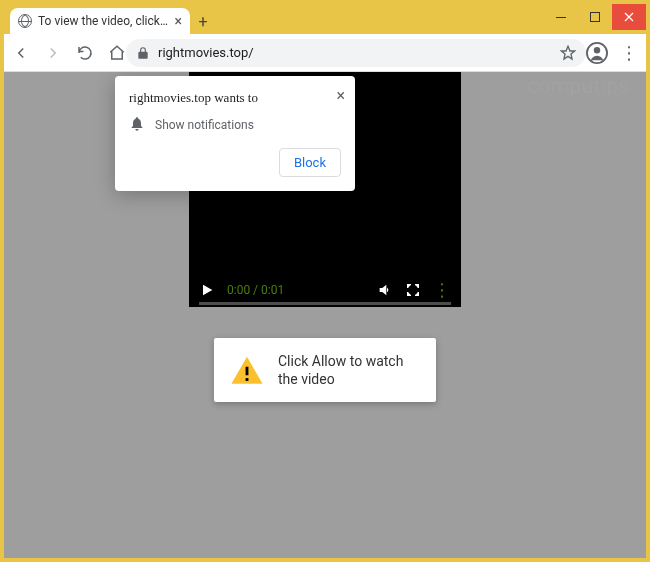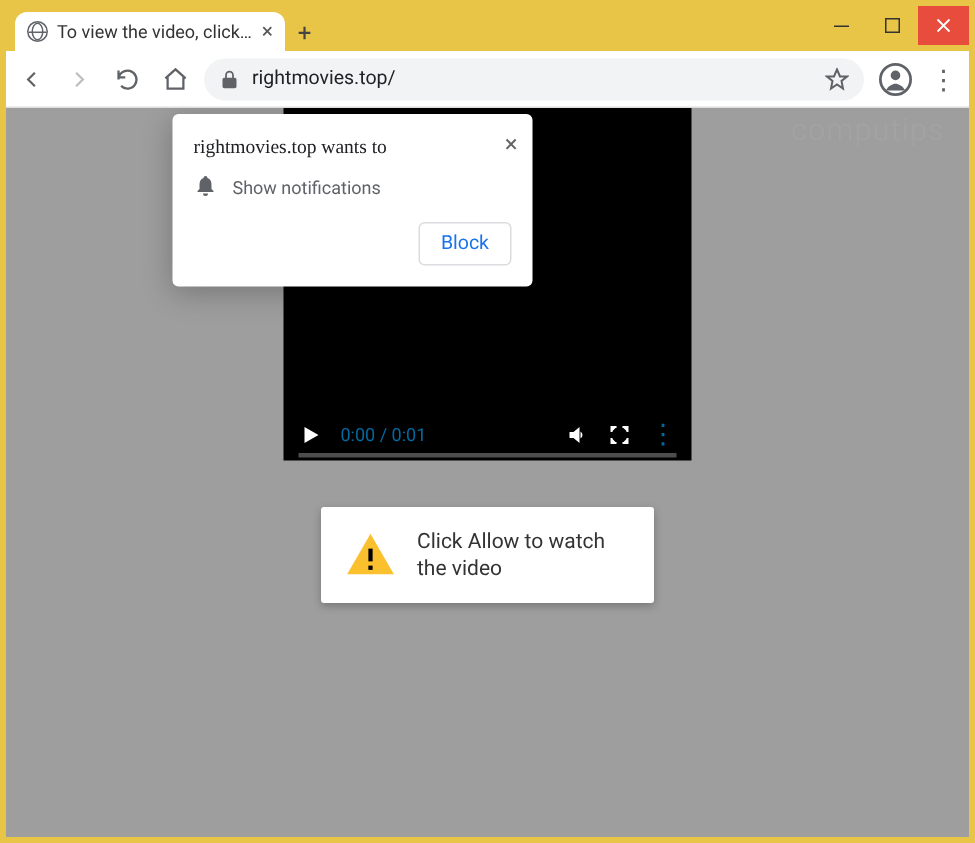--- a/index.html
+++ b/index.html
@@ -14,42 +14,42 @@
 .new-tab { width: 26px; display: flex; align-items: center; justify-content: center; color: #444; font-size: 16px; cursor: pointer; margin-top: 4px; }
 .title-spacer { flex: 1; }
 .win-controls { display: flex; }
 .win-btn { width: 34px; height: 26px; display: flex; align-items: center; justify-content: center; font-size: 12px; color: #333; }
 .win-btn.close { background: #E74C3C; color: #fff; }
 .win-btn.min span { width: 10px; height: 1px; background: #333; display: block; }
 .win-btn.max span { width: 10px; height: 10px; border: 1px solid #333; display: block; }
 .win-btn.close svg { width: 10px; height: 10px; }
 
 
-.toolbar { height: 38px; background: #fff; border-bottom: 1px solid #ddd; display: flex; align-items: center; padding: 0 8px; gap: 10px; }
+.toolbar { height: 38px; background: #fff; border-bottom: 1px solid #ddd; display: flex; align-items: center; padding: 0 8px; }
 .nav-icons { display: flex; gap: 14px; color: #5f6368; }
 .nav-icons svg { width: 18px; height: 18px; }
 .addr-bar { flex: 1; height: 28px; background: #f1f3f4; border-radius: 14px; display: flex; align-items: center; padding: 0 10px; gap: 8px; font-size: 13px; color: #202124; }
 .addr-bar .lock { color: #5f6368; }
 .addr-bar .url { flex: 1; }
 .addr-bar .star { color: #5f6368; }
 .right-icons { display: flex; gap: 12px; color: #5f6368; align-items: center; }
 
 
 .viewport { flex: 1; background: #9e9e9e; position: relative; overflow: hidden; }
 .video-player { position: absolute; left: 50%; transform: translateX(-50%); top: 0; width: 272px; height: 235px; background: #000; }
 .spinner { position: absolute; left: 50%; top: 40%; transform: translate(-50%,-50%); }
 .spinner svg { width: 48px; height: 48px; }
-.video-controls { position: absolute; bottom: 8px; left: 10px; right: 10px; display: flex; align-items: center; gap: 12px; color: #0369a1; font-size: 12px; }
+.video-controls { position: absolute; bottom: 8px; left: 10px; right: 10px; display: flex; align-items: center; gap: 12px; color: #4d7c0f; font-size: 12px; }
 .video-controls .progress { position: absolute; bottom: -6px; left: 0; right: 0; height: 3px; background: rgba(255,255,255,0.3); }
 .video-controls .spacer { flex: 1; }
 .video-controls svg { width: 16px; height: 16px; fill: #fff; }
 .video-controls .dots { font-size: 18px; line-height: 1; }
 
 
-.msg-card { position: absolute; left: 50%; transform: translateX(-50%); top: 266px; width: 222px; background: #fff; border-radius: 2px; box-shadow: 0 2px 6px rgba(0,0,0,0.25); padding: 14px 16px; display: flex; align-items: center; gap: 14px; }
+.msg-card { position: absolute; left: 50%; transform: translateX(-50%); top: 266px; width: 222px; background: #fff; border-radius: 2px; box-shadow: 0 2px 6px rgba(0,0,0,0.25); padding: 14px 16px; display: flex; align-items: flex-end; gap: 14px; }
 .warning-icon { width: 34px; height: 34px; flex-shrink: 0; }
 .msg-text { font-size: 14px; color: #333; line-height: 1.3; }
 
 
 .perm-popup { position: absolute; left: 111px; top: 4px; width: 240px; background: #fff; border-radius: 4px; box-shadow: 0 4px 20px rgba(0,0,0,0.25); padding: 14px; z-index: 100; }
 .perm-header { font-size: 13px; color: #202124; margin-bottom: 10px; font-family: Liberation Serif, serif; }
 .perm-row { display: flex; align-items: flex-end; gap: 10px; font-size: 12px; color: #5f6368; margin-bottom: 16px; }
 .perm-row svg { width: 16px; height: 16px; fill: #5f6368; }
 .perm-buttons { display: flex; justify-content: flex-end; gap: 8px; }
 .perm-btn { border: 1px solid #dadce0; background: #fff; color: #1a73e8; font-size: 13px; padding: 6px 14px; border-radius: 4px; cursor: pointer; }

